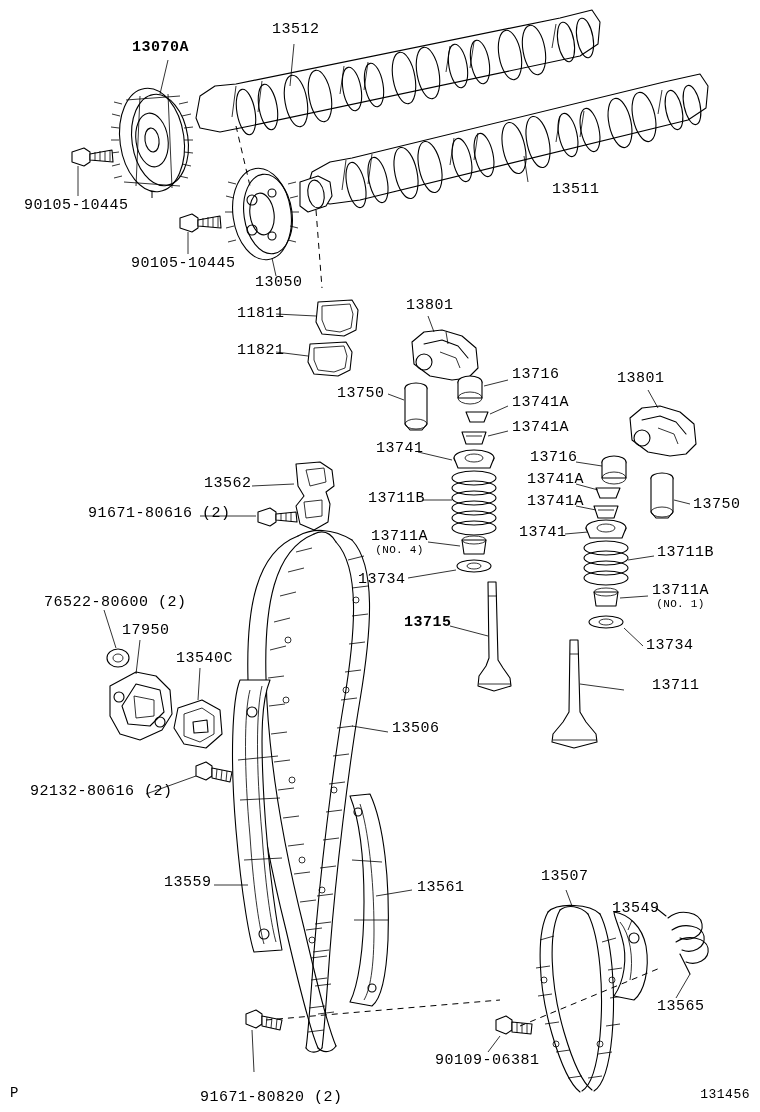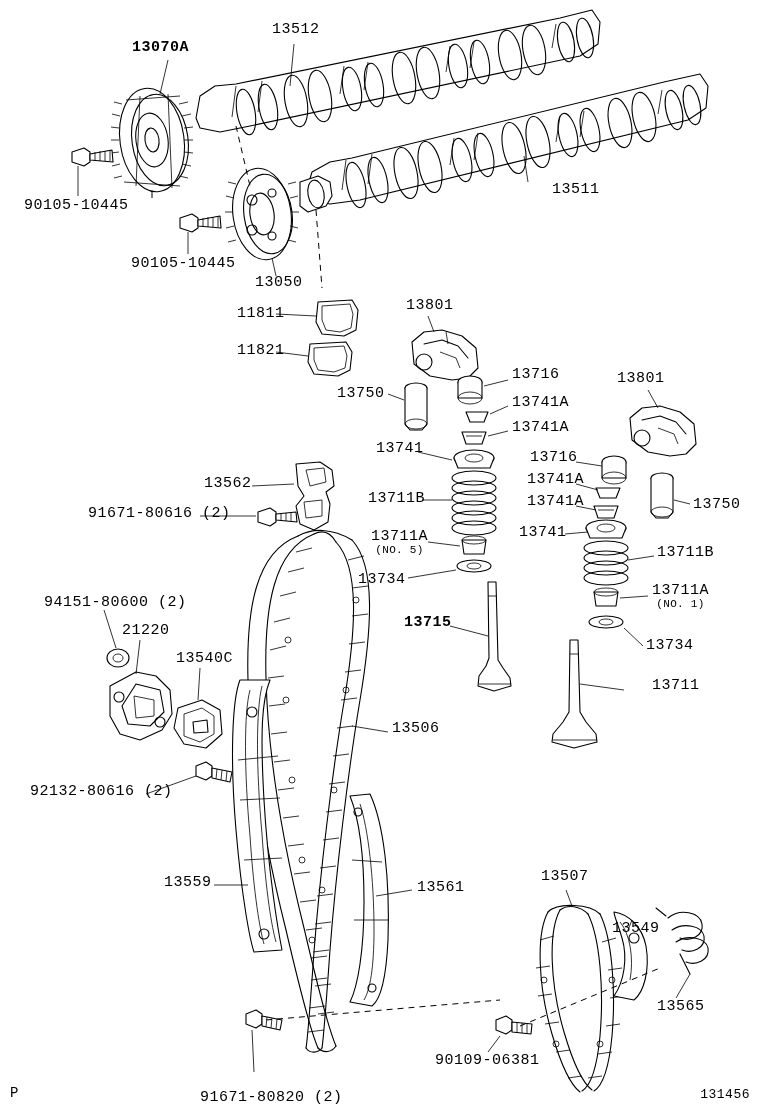--- a/index.html
+++ b/index.html
@@ -662,43 +662,43 @@
   <div class="label" style="left:204px; top:476px;">13562</div>
   <div class="label" style="left:527px; top:472px;">13741A</div>
   <div class="label" style="left:368px; top:491px;">13711B</div>
   <div class="label" style="left:527px; top:494px;">13741A</div>
   <div class="label" style="left:693px; top:497px;">13750</div>
   <div class="label" style="left:88px; top:506px;">91671-80616 (2)</div>
   <div class="label" style="left:519px; top:525px;">13741</div>
 
   <div class="label" style="left:371px; top:529px;">
     <span>13711A</span>
-    <span class="sub2">(NO. 5)</span>
+    <span class="sub2">(NO. 4)</span>
   </div>
 
   <div class="label" style="left:657px; top:545px;">13711B</div>
   <div class="label" style="left:358px; top:572px;">13734</div>
 
   <div class="label" style="left:652px; top:583px;">
     <span>13711A</span>
     <span class="sub2">(NO. 1)</span>
   </div>
 
-  <div class="label" style="left:44px; top:595px;">94151-80600 (2)</div>
-  <div class="label" style="left:122px; top:623px;">21220</div>
+  <div class="label" style="left:44px; top:595px;">76522-80600 (2)</div>
+  <div class="label" style="left:122px; top:623px;">17950</div>
   <div class="label" style="left:404px; top:615px;font-weight:bold;">13715</div>
   <div class="label" style="left:646px; top:638px;">13734</div>
   <div class="label" style="left:176px; top:651px;">13540C</div>
   <div class="label" style="left:652px; top:678px;">13711</div>
   <div class="label" style="left:392px; top:721px;">13506</div>
   <div class="label" style="left:30px; top:784px;">92132-80616 (2)</div>
   <div class="label" style="left:164px; top:875px;">13559</div>
   <div class="label" style="left:417px; top:880px;">13561</div>
   <div class="label" style="left:541px; top:869px;">13507</div>
-  <div class="label" style="left:612px; top:901px;margin-top:20px;">13549</div>
+  <div class="label" style="left:612px; top:901px;">13549</div>
   <div class="label" style="left:657px; top:999px;">13565</div>
   <div class="label" style="left:435px; top:1053px;">90109-06381</div>
   <div class="label" style="left:200px; top:1074px;margin-top:16px;">91671-80820 (2)</div>
 
   <div id="corner-p" class="label">P</div>
   <div id="sheet-code" class="label">131456</div>
 
 </div>
 
 </body></html>

